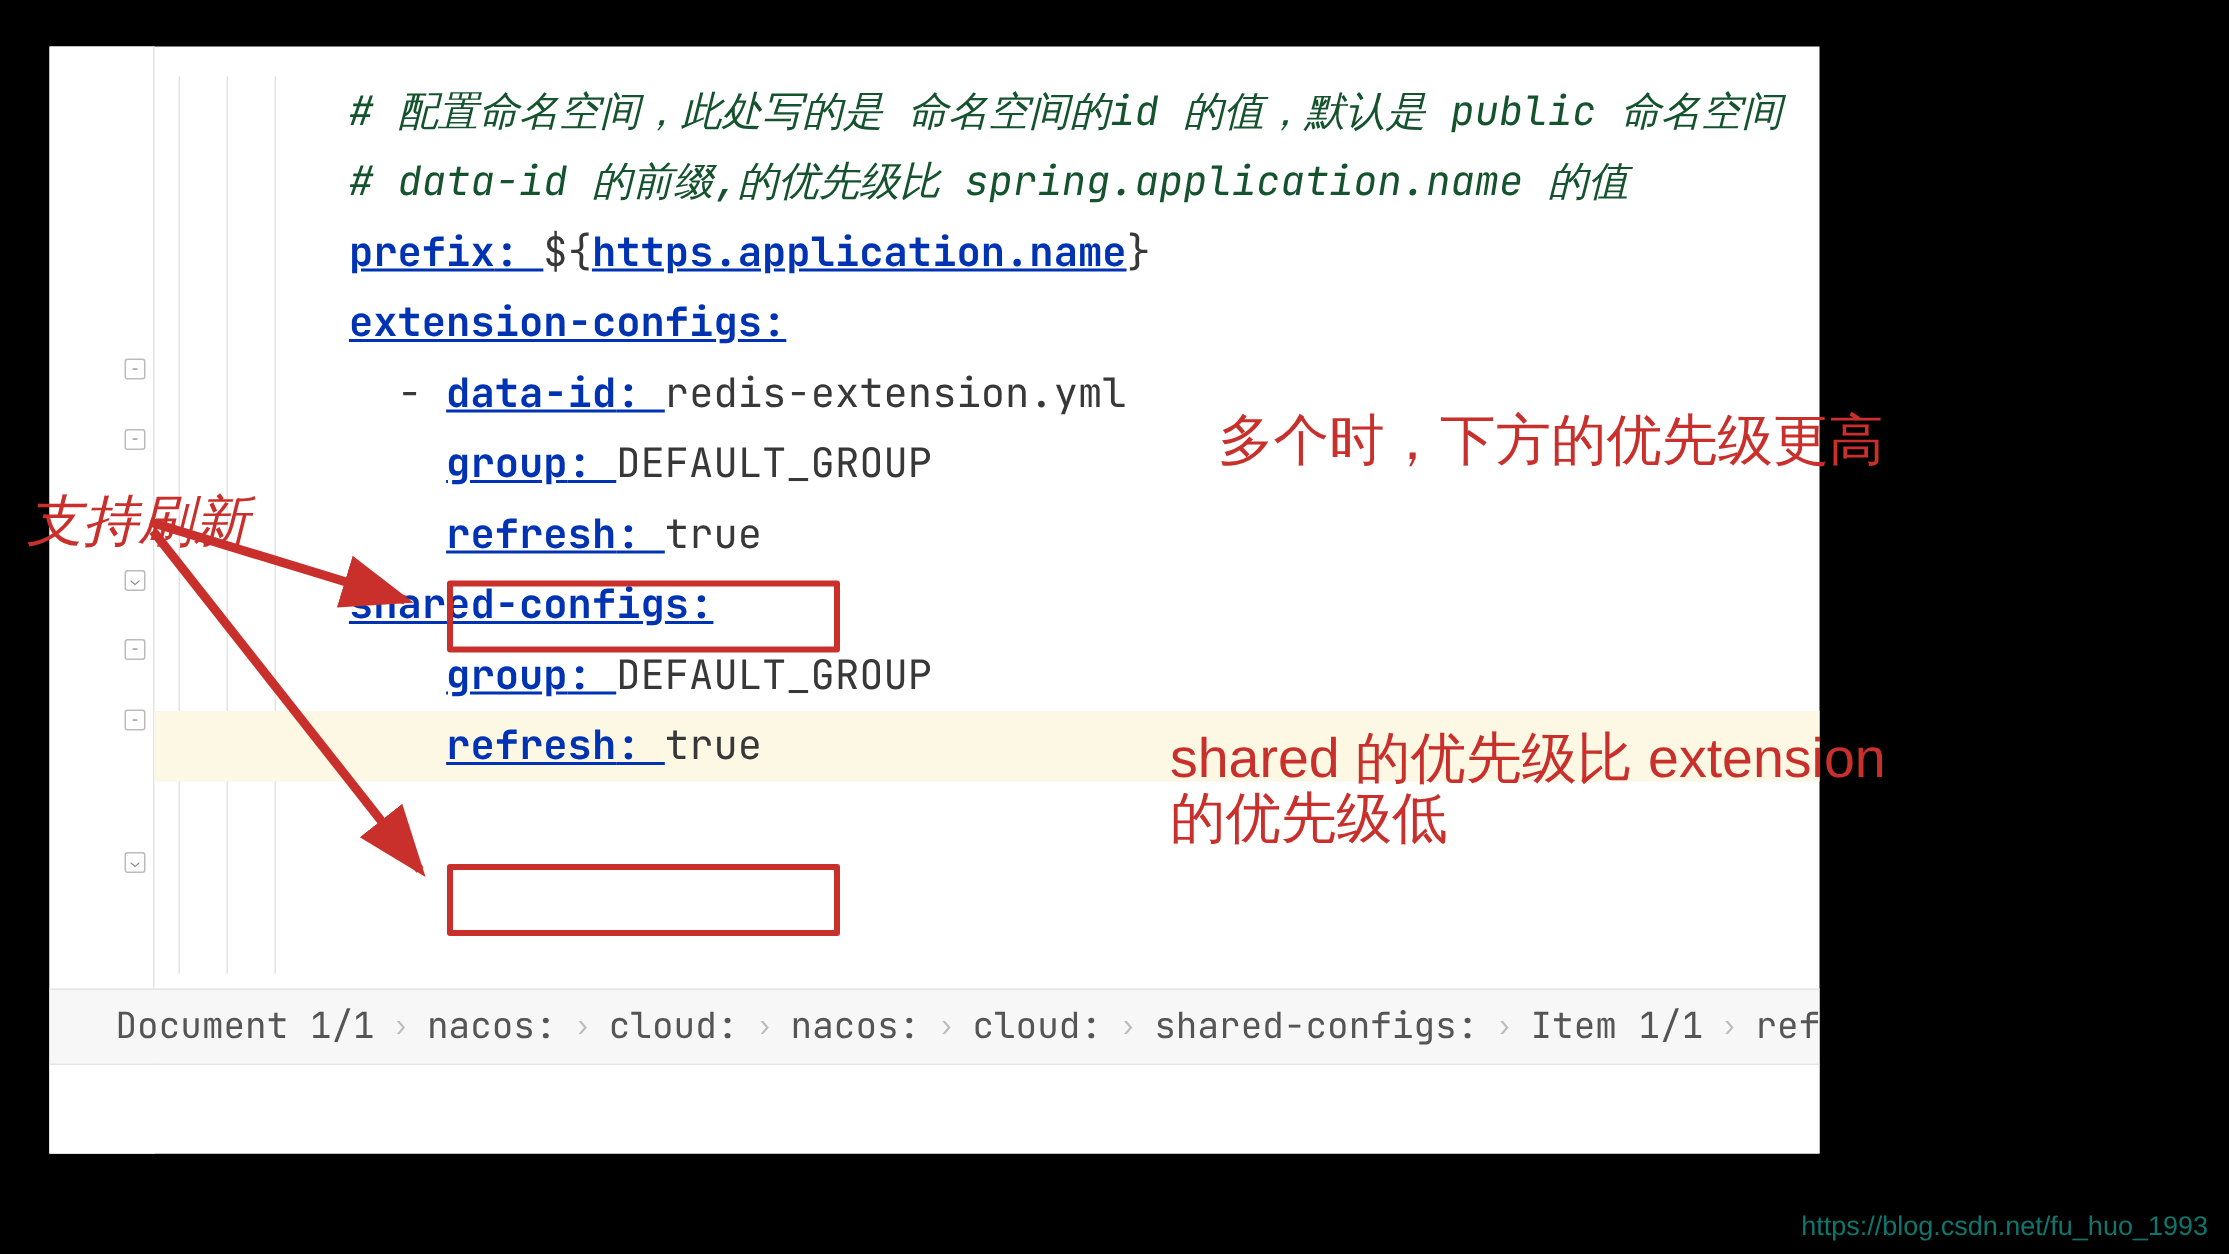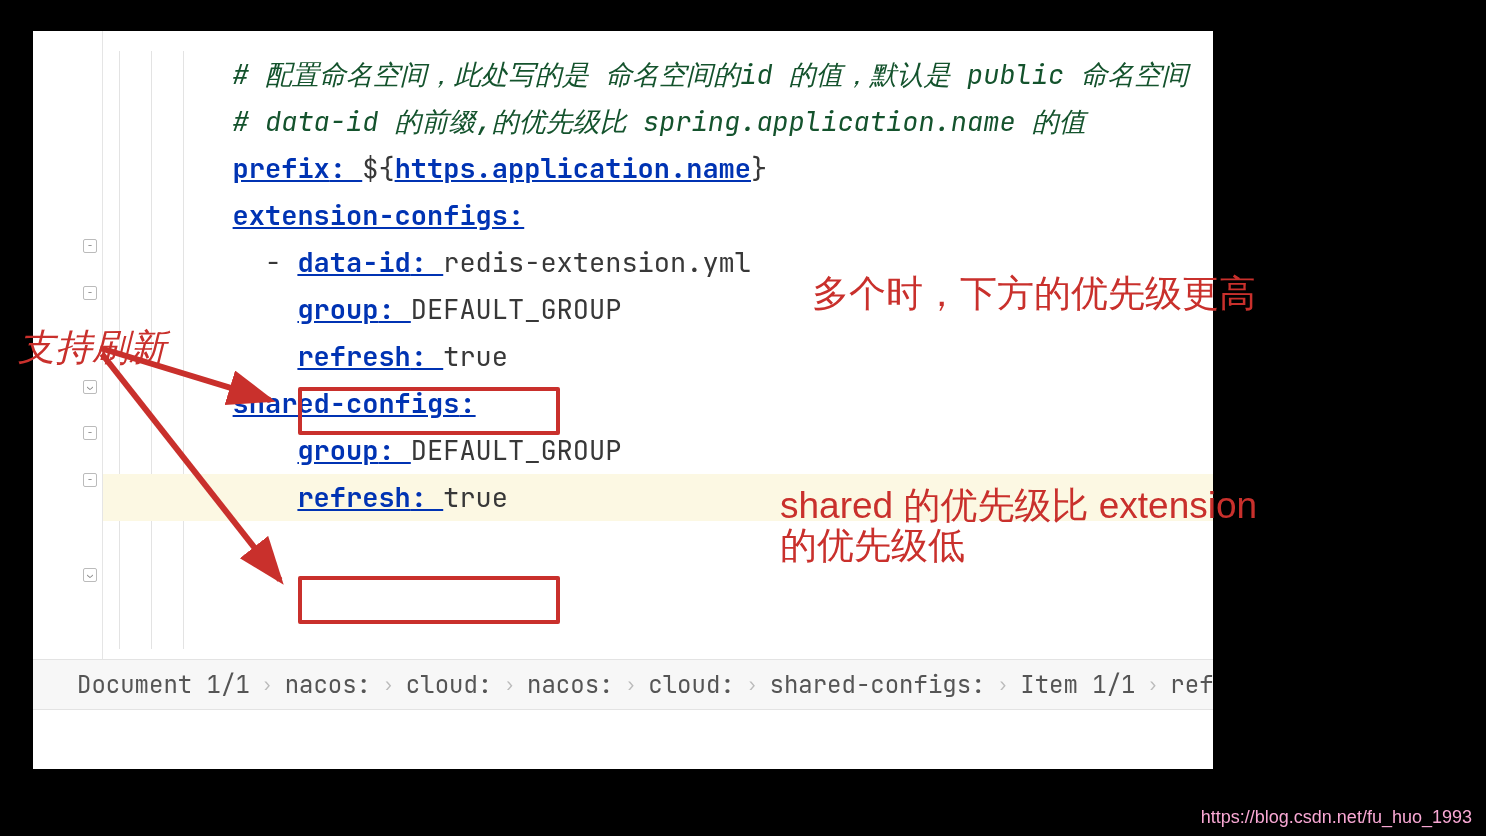--- a/index.html
+++ b/index.html
@@ -121,21 +121,21 @@
   .bottom-gap {
     position: absolute;
     left: 0; right: 0; bottom: 0; height: 60px;
     background: #fff;
     border-top: 1px solid #e3e3e3;
   }
   .watermark {
     position: absolute;
     right: 14px;
     bottom: 8px;
-    color: #f9a8d4;
+    color: #0f766e;
     font-size: 18px;
     font-family: Arial, sans-serif;
   }
 </style>
 </head>
 <body>
 
 <div class="editor-frame">
 
   <div class="gutter">

